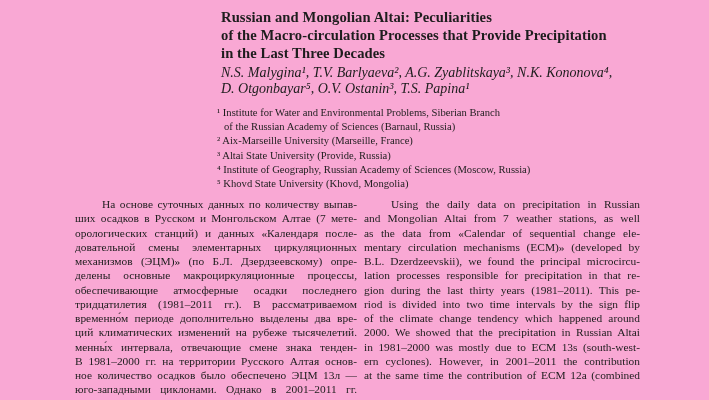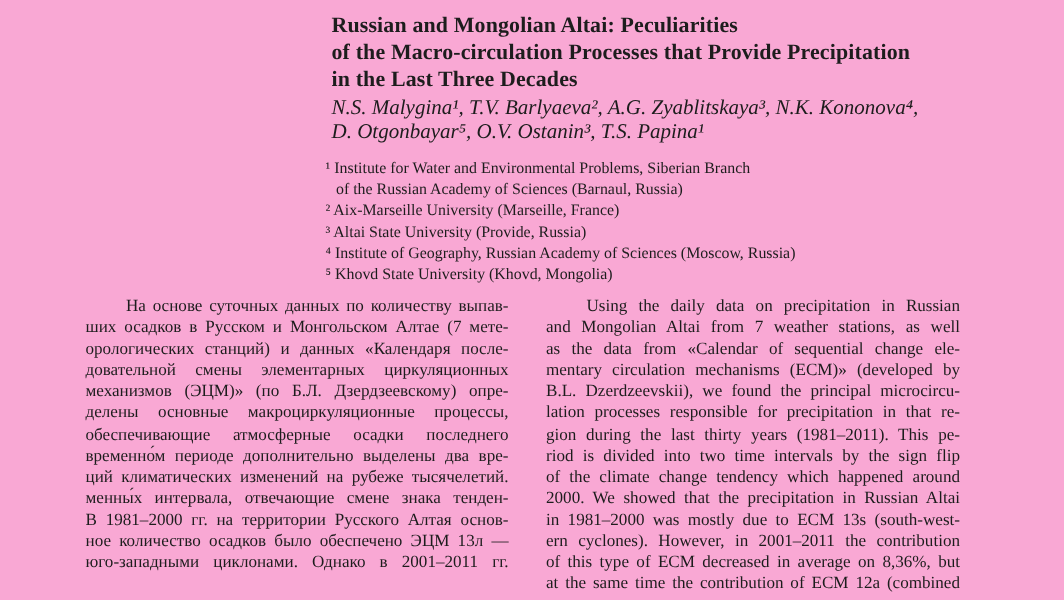--- a/index.html
+++ b/index.html
@@ -36,21 +36,21 @@
     font-size: 10.6px;
     line-height: 14.2px;
   }
   .aff-line.cont { padding-left: 7px; }
   .col {
     position: absolute;
     top: 197px;
     font-size: 11.4px;
     line-height: 14.25px;
   }
-  .col-left  { left: 57px;  width: 282px; }
+  .col-left  { left: 75px;  width: 282px; }
   .col-right { left: 364px; width: 276px; }
   .col .line {
     text-align: justify;
     text-align-last: justify;
   }
   .col .line:first-child { text-indent: 27px; }
 </style>
 </head>
 <body>
 
@@ -81,20 +81,21 @@
   </div>
 
   <div class="col col-left">
       <div class="line">На основе суточных данных по количеству выпав-</div>
       <div class="line">ших осадков в Русском и Монгольском Алтае (7 мете-</div>
       <div class="line">орологических станций) и данных «Календаря после-</div>
       <div class="line">довательной смены элементарных циркуляционных</div>
       <div class="line">механизмов (ЭЦМ)» (по Б.Л. Дзердзеевскому) опре-</div>
       <div class="line">делены основные макроциркуляционные процессы,</div>
       <div class="line">обеспечивающие атмосферные осадки последнего</div>
+      <div class="line">тридцатилетия (1981–2011 гг.). В рассматриваемом</div>
       <div class="line">временно́м периоде дополнительно выделены два вре-</div>
       <div class="line">ций климатических изменений на рубеже тысячелетий.</div>
       <div class="line">менны́х интервала, отвечающие смене знака тенден-</div>
       <div class="line">В 1981–2000 гг. на территории Русского Алтая основ-</div>
       <div class="line">ное количество осадков было обеспечено ЭЦМ 13л —</div>
       <div class="line">юго-западными циклонами. Однако в 2001–2011 гг.</div>
     </div>
 
   <div class="col col-right">
       <div class="line">Using the daily data on precipitation in Russian</div>
@@ -102,17 +103,16 @@
       <div class="line">as the data from «Calendar of sequential change ele-</div>
       <div class="line">mentary circulation mechanisms (ECM)» (developed by</div>
       <div class="line">B.L. Dzerdzeevskii), we found the principal microcircu-</div>
       <div class="line">lation processes responsible for precipitation in that re-</div>
       <div class="line">gion during the last thirty years (1981–2011). This pe-</div>
       <div class="line">riod is divided into two time intervals by the sign flip</div>
       <div class="line">of the climate change tendency which happened around</div>
       <div class="line">2000. We showed that the precipitation in Russian Altai</div>
       <div class="line">in 1981–2000 was mostly due to ECM 13s (south-west-</div>
       <div class="line">ern cyclones). However, in 2001–2011 the contribution</div>
-      <div class="line">of this type of ECM decreased in average on 8,36%, but</div>
       <div class="line">at the same time the contribution of ECM 12a (combined</div>
     </div>
 
 </div>
 
 </body></html>

